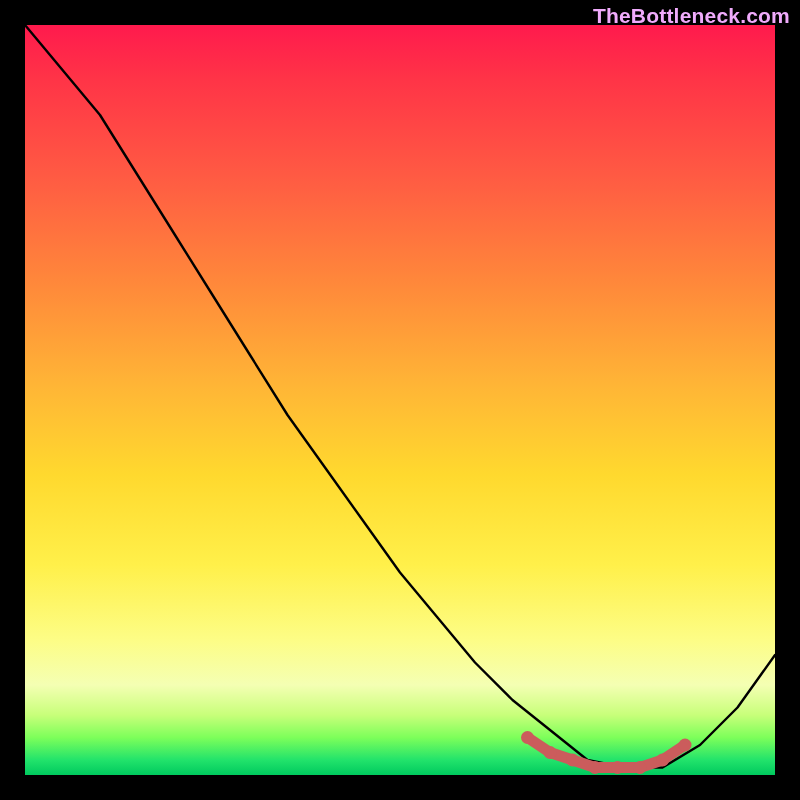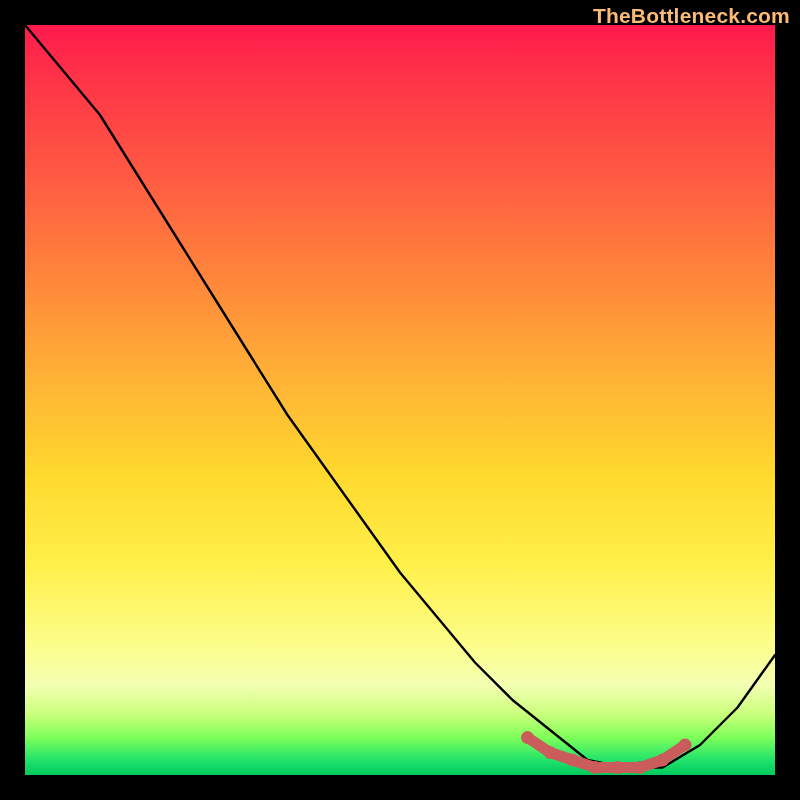--- a/index.html
+++ b/index.html
@@ -40,21 +40,21 @@
       #c8ff7a 92%,
       #7dff5a 95%,
       #22e36b 98%,
       #00c95e 100%
     );
   }
   .watermark {
     position: absolute;
     top: 4px;
     right: 10px;
-    color: #fdba74;
+    color: #f0abfc;
     font-size: 21px;
     font-weight: 600;
     letter-spacing: 0.2px;
     user-select: none;
   }
   svg.curve {
     position: absolute;
     left: 0;
     top: 0;
     width: 750px;

